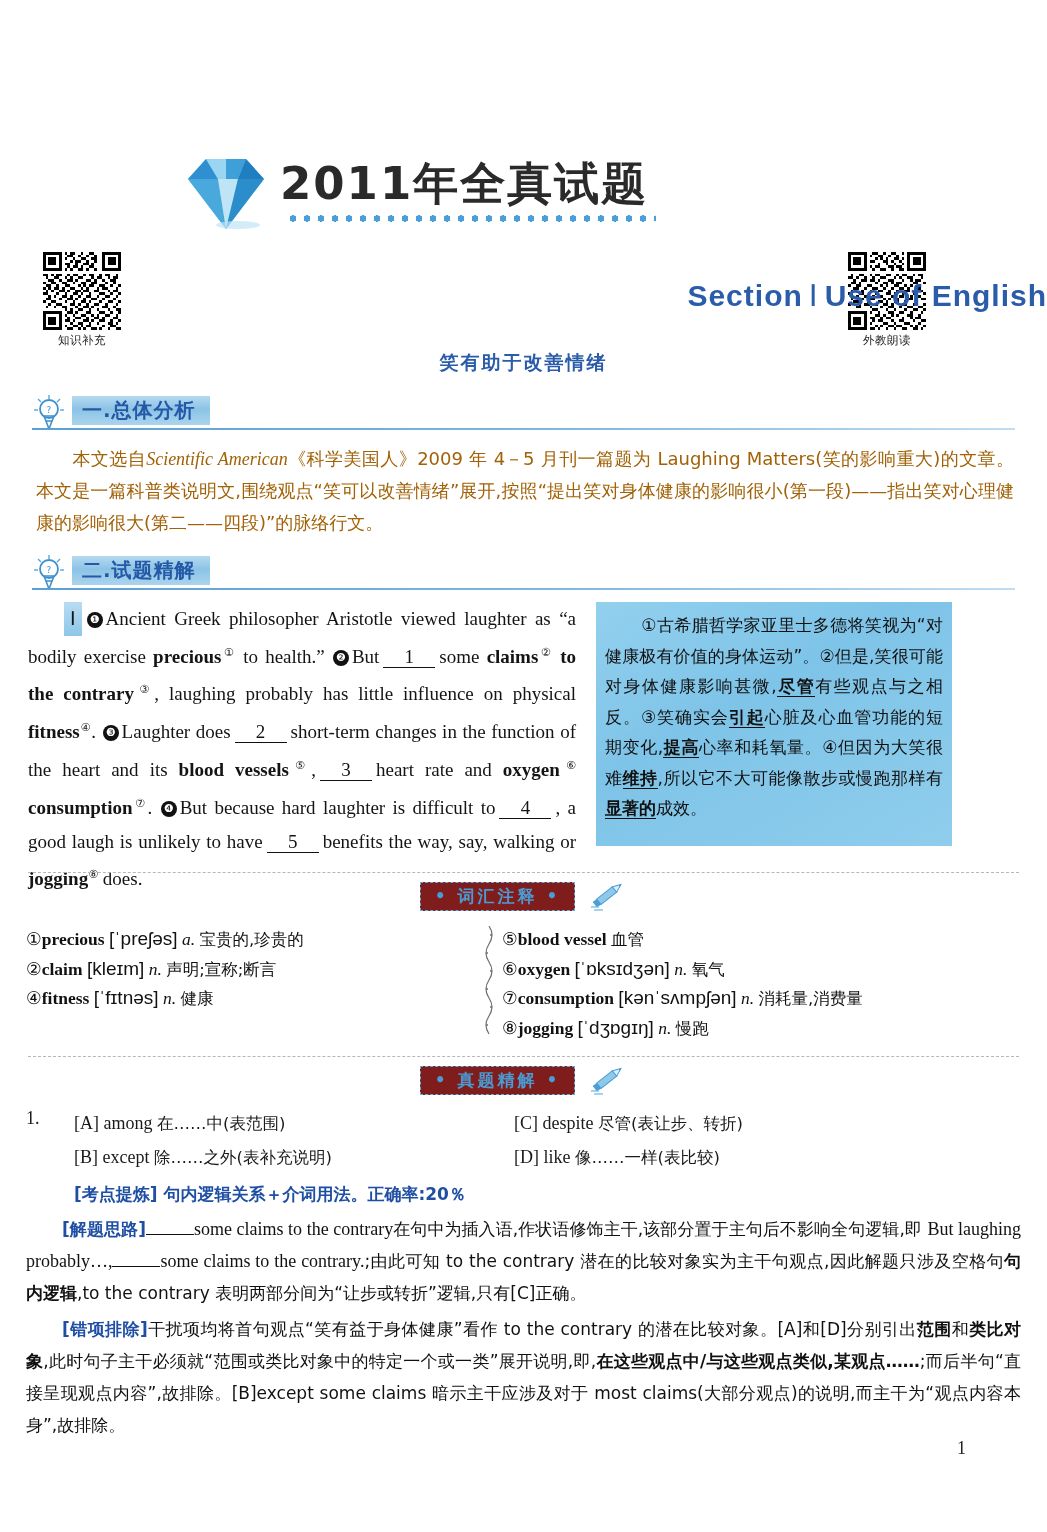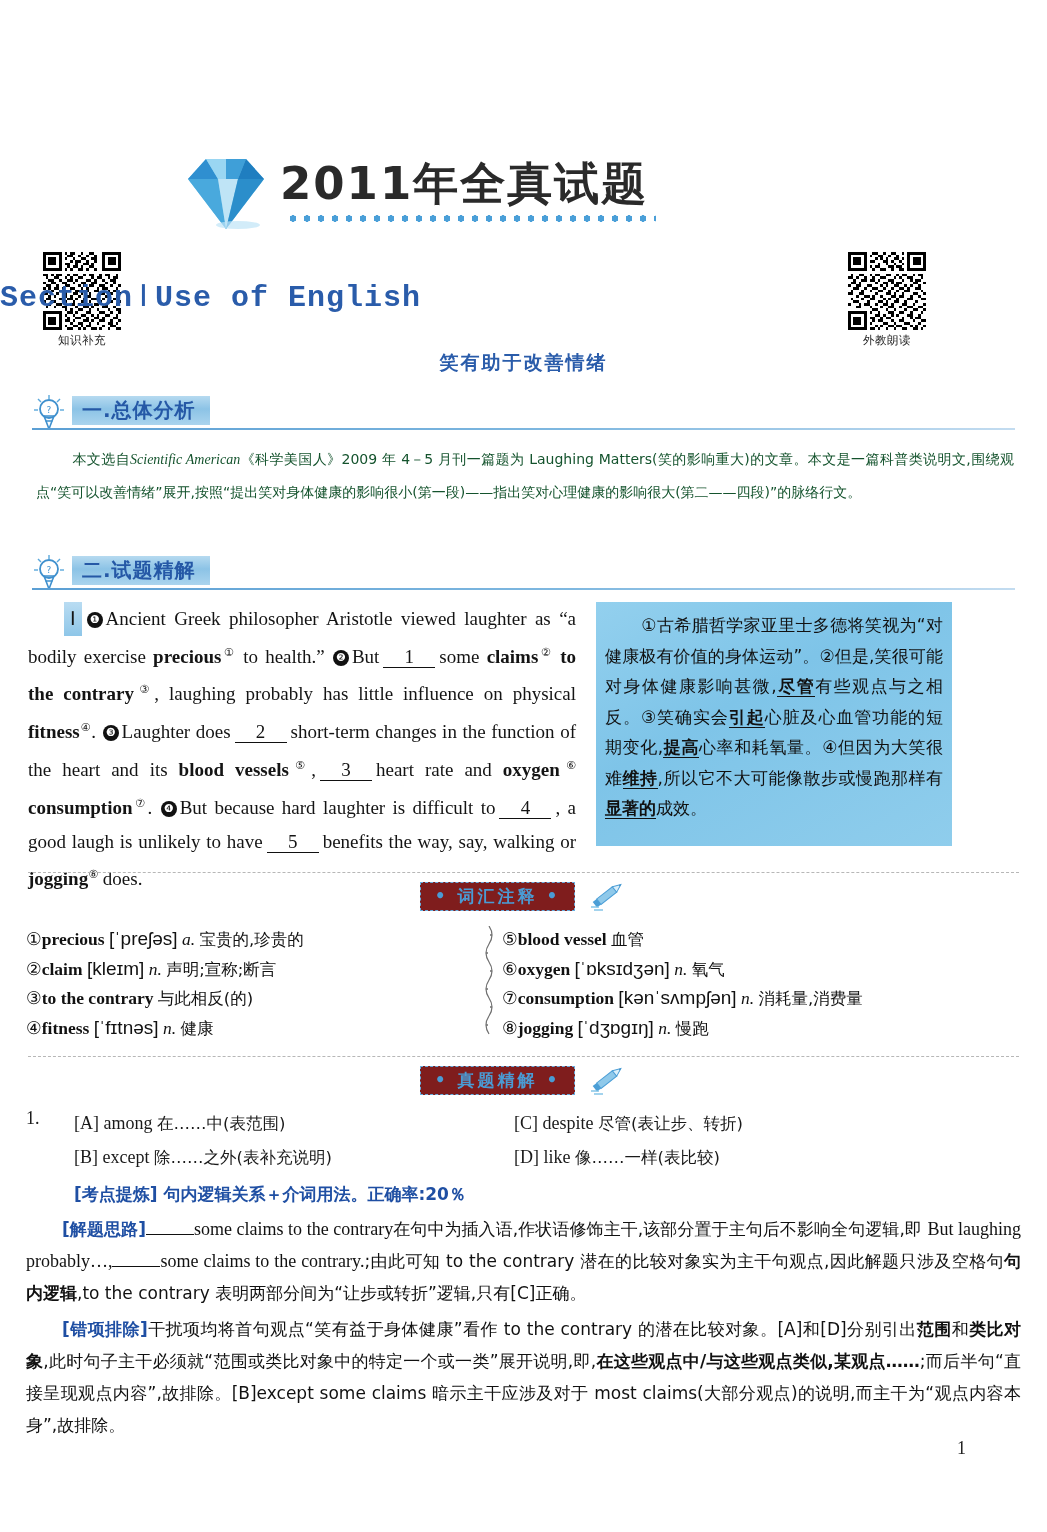--- a/index.html
+++ b/index.html
@@ -77,22 +77,22 @@
     color: #222;
     margin-top: 3px;
     letter-spacing: 0.5px;
   }
 
   
   .section-head {
     position: absolute;
     left: 0; top: 278px;
     width: 1047px;
-    text-align: left;
-    font-family: Liberation Mono, monospace;
+    text-align: right;
+    font-family: Liberation Sans, sans-serif;
     font-weight: bold;
     font-size: 30px;
     color: #2a5caa;
     letter-spacing: 1px;
   }
   .section-head .sec-num { font-weight: normal; padding: 0 6px; }
   .article-subtitle {
     position: absolute;
     left: 0; top: 350px;
     width: 1047px;
@@ -134,23 +134,23 @@
     position: absolute;
     left: 0; bottom: 0;
     width: 983px;
     height: 2px;
     background: linear-gradient(90deg,#5b9fd4 0%,#7fb8e0 55%,#c3dcf0 100%);
   }
 
   
   .cn-body {
     font-family: "DejaVu Sans", "Liberation Sans", sans-serif;
-    font-size: 14px;
+    font-size: 18px;
     line-height: 32px;
-    color: #14532d;
+    color: #a16207;
     text-align: justify;
   }
   .overview {
     position: absolute;
     left: 36px; top: 443px;
     width: 978px;
   }
   .indent { display: inline-block; width: 36px; }
   .ital { font-family: "Liberation Serif", serif; font-style: italic; }
 
@@ -871,24 +871,20 @@
       <span class="pos">a.</span>
       <span class="cn">宝贵的,珍贵的</span>
     </div>
     <div>
       <span>②</span><span class="w">claim</span>
       <span class="ipa">[kleɪm]</span>
       <span class="pos">n.</span>
       <span class="cn">声明;宣称;断言</span>
     </div>
     <div>
-      <span>③</span><span class="w">to the contrary</span>
-      <span class="cn">与此相反(的)</span>
-    </div>
-    <div>
       <span>④</span><span class="w">fitness</span>
       <span class="ipa">[ˈfɪtnəs]</span>
       <span class="pos">n.</span>
       <span class="cn">健康</span>
     </div>
   </div>
 
   <svg class="squiggle" viewBox="0 0 14 110">
     <path d="M7 0 q6 9 0 18 q-6 9 0 18 q6 9 0 18 q-6 9 0 18 q6 9 0 18 q-6 9 0 18" fill="none" stroke="#6f6f6f" stroke-width="1.2"></path>
     <g fill="#6f6f6f">

